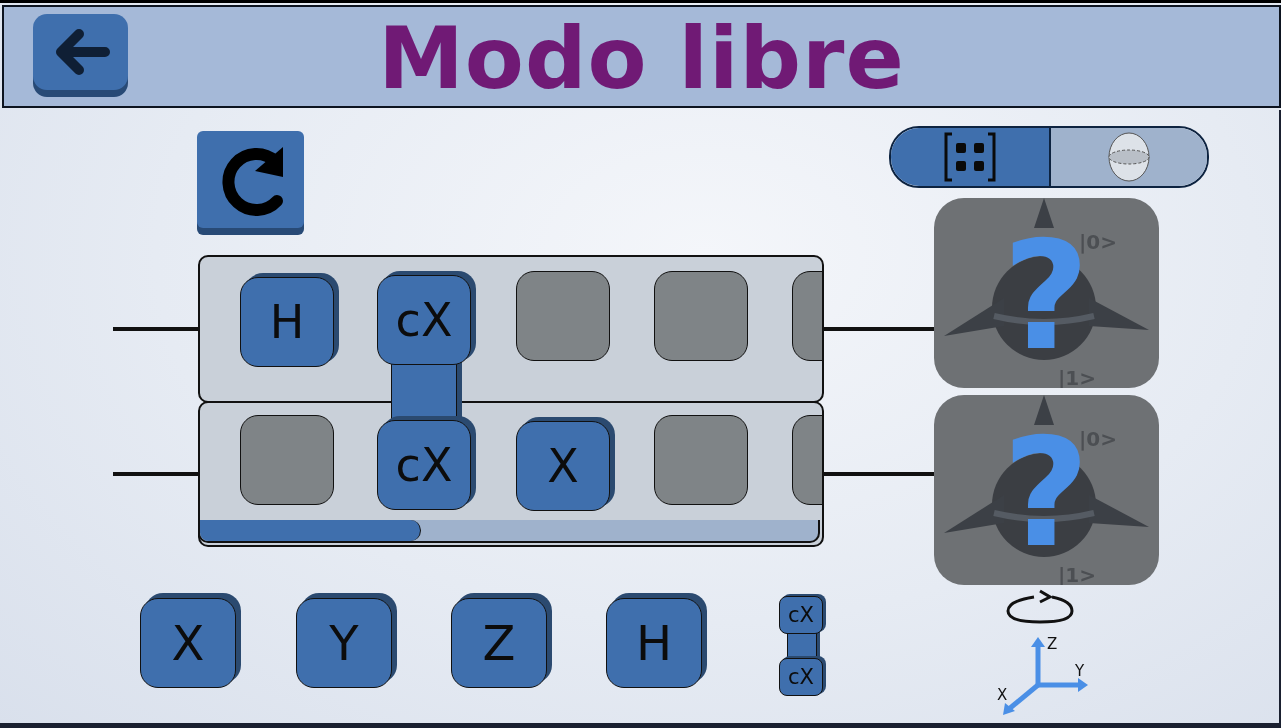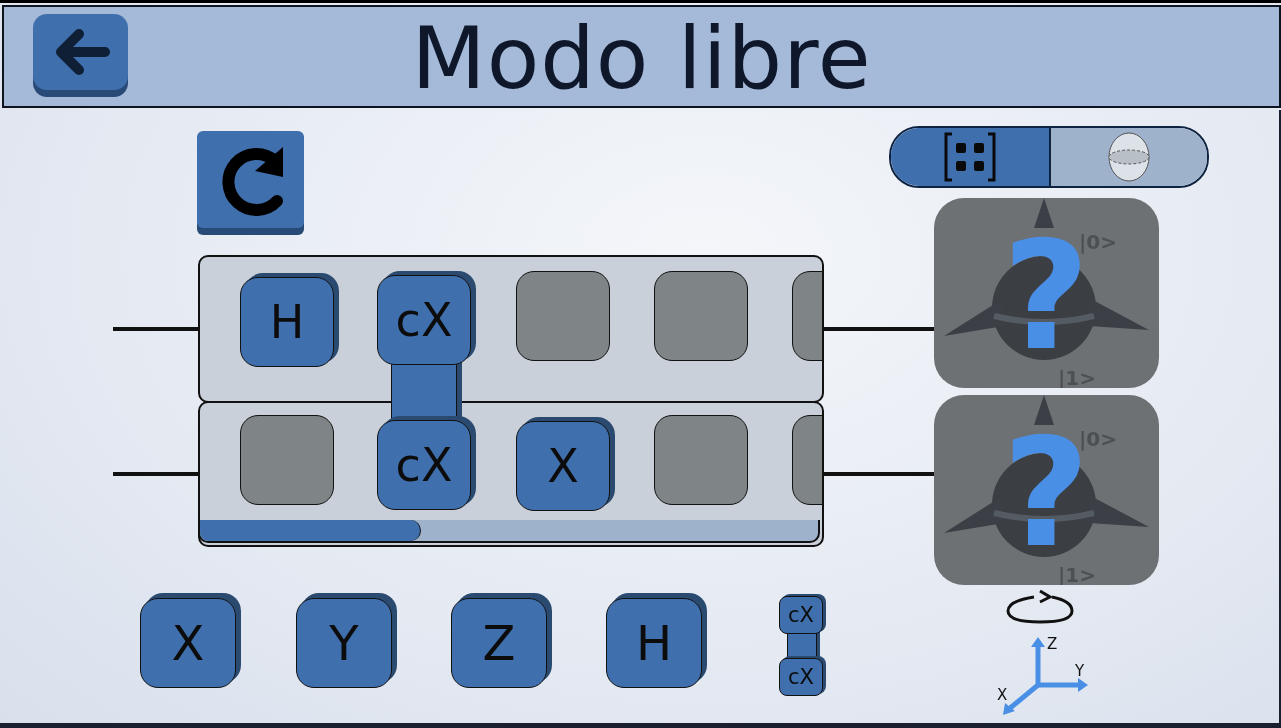--- a/index.html
+++ b/index.html
@@ -1,21 +1,21 @@
 <!DOCTYPE html>
 <html><head>
 <meta charset="utf-8">
 <style>
   html,body{margin:0;padding:0;}
   body{width:1281px;height:728px;overflow:hidden;position:relative;
     background:radial-gradient(ellipse at 55% 35%, #f4f6fa 0%, #e6ebf3 55%, #d9e0ec 100%);
     font-family:"DejaVu Sans","Liberation Sans",sans-serif;}
   .topline{position:absolute;left:0;top:0;width:1281px;height:3px;background:#000;}
   .header{position:absolute;left:2px;top:5px;width:1275px;height:99px;background:#a5b9d8;border:2px solid #0d1420;}
-  .title{position:absolute;left:0;right:0;top:0;text-align:center;font-size:86px;font-weight:normal;color:#0f172a;line-height:102px;letter-spacing:1px;}
+  .title{position:absolute;left:0;right:0;top:0;text-align:center;font-size:86px;font-weight:bold;color:#701a75;line-height:102px;letter-spacing:1px;}
   .bottomline{position:absolute;left:0;bottom:0;width:1281px;height:5px;background:#1a2030;}
   .rightline{position:absolute;right:0;top:110px;width:2px;height:618px;background:#1a2030;}
 
   .btn-blue{position:absolute;background:#3f6fad;border-radius:14px;box-shadow:0 7px 0 #284a76;}
   .back-btn{left:33px;top:14px;width:95px;height:76px;}
   .reset-btn{left:197px;top:131px;width:107px;height:97px;border-radius:6px;}
 
   .toggle{position:absolute;left:889px;top:126px;width:316px;height:58px;border:2px solid #0d2340;border-radius:30px;overflow:hidden;display:flex;}
   .toggle .seg{height:100%;display:flex;align-items:center;justify-content:center;}
   .toggle .seg1{width:158px;background:#3f6fad;border-right:2px solid #0d2340;}

